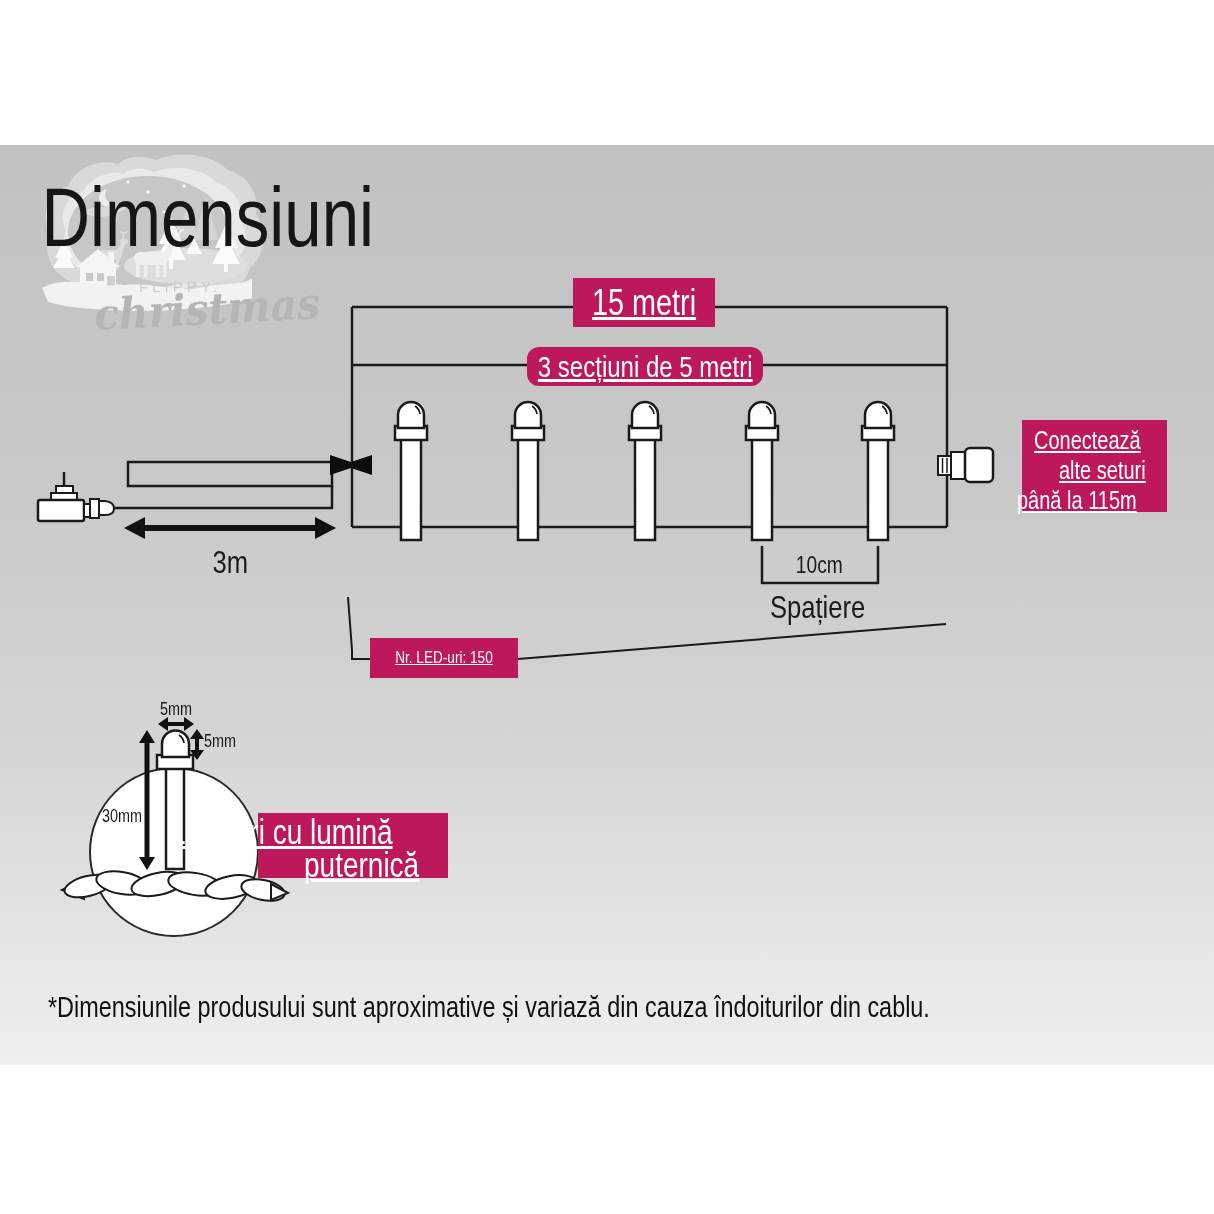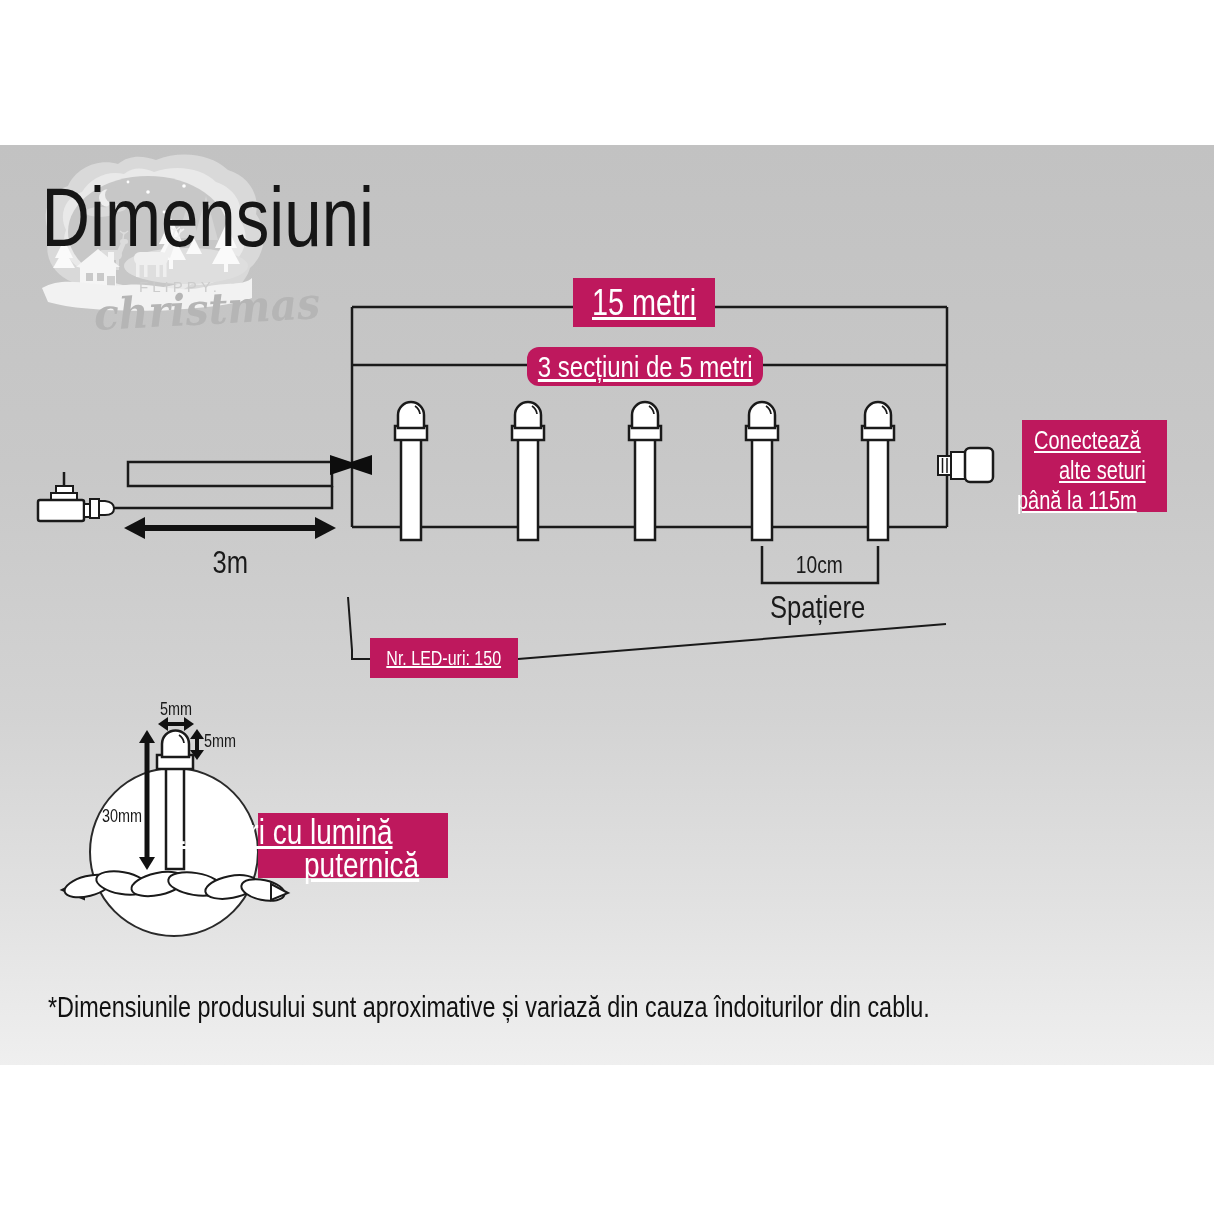--- a/index.html
+++ b/index.html
@@ -254,21 +254,21 @@
   </div>
 
   <div class="abs lbl center" style="left:760px;top:551px;width:118px;font-size:24px;">
     <span class="cond">10cm</span>
   </div>
 
   <div class="abs lbl center" style="left:752px;top:589px;width:132px;font-size:32px;">
     <span class="cond">Spațiere</span>
   </div>
 
-  <div class="abs blackbox" style="left:370px;top:638px;width:148px;height:40px;font-size:20px;">
+  <div class="abs blackbox" style="left:370px;top:638px;width:148px;height:40px;font-size:17px;">
     <span class="cond">Nr. LED-uri: 150</span>
   </div>
 
 
   <div class="abs lbl center" style="left:146px;top:699px;width:60px;font-size:18px;">
     <span class="cond">5mm</span>
   </div>
 
   <div class="abs lbl" style="left:204px;top:731px;font-size:18px;">
     <span class="cond" style="transform-origin:0 50%;">5mm</span>

